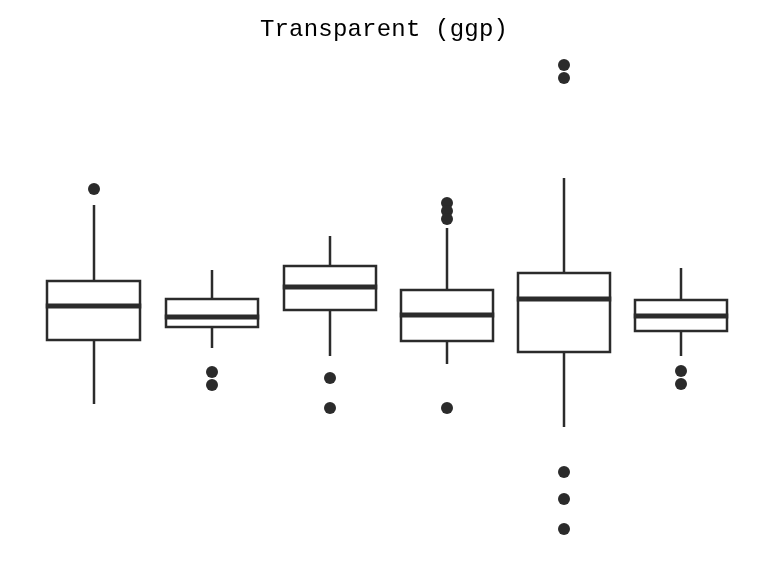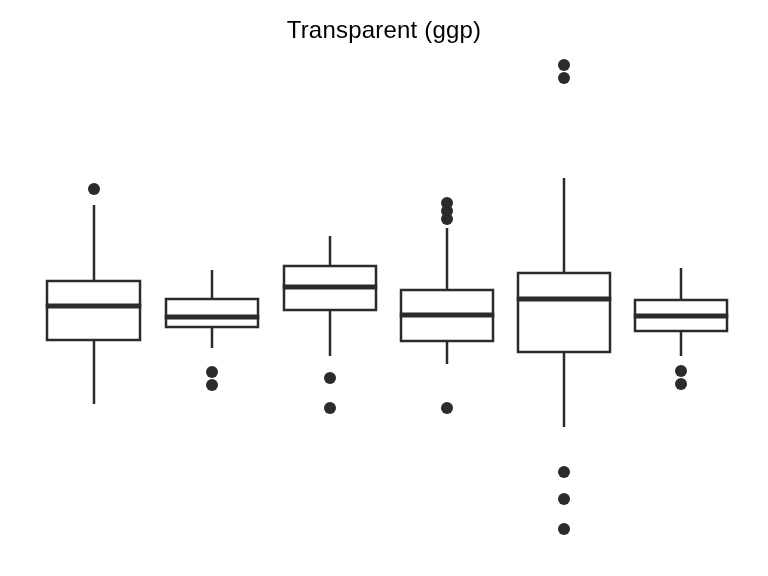--- a/index.html
+++ b/index.html
@@ -19,21 +19,21 @@
     height: 576px;
     background: #ffffff;
   }
   #plot-title {
     position: absolute;
     left: 0;
     top: 16px;
     width: 768px;
     text-align: center;
     font-size: 24px;
-    font-family: Liberation Sans, sans-serif;
+    font-family: Liberation Mono, monospace;
     color: #000000;
     letter-spacing: 0.2px;
     user-select: none;
   }
   #plot-svg {
     position: absolute;
     left: 0;
     top: 0;
     width: 768px;
     height: 576px;

